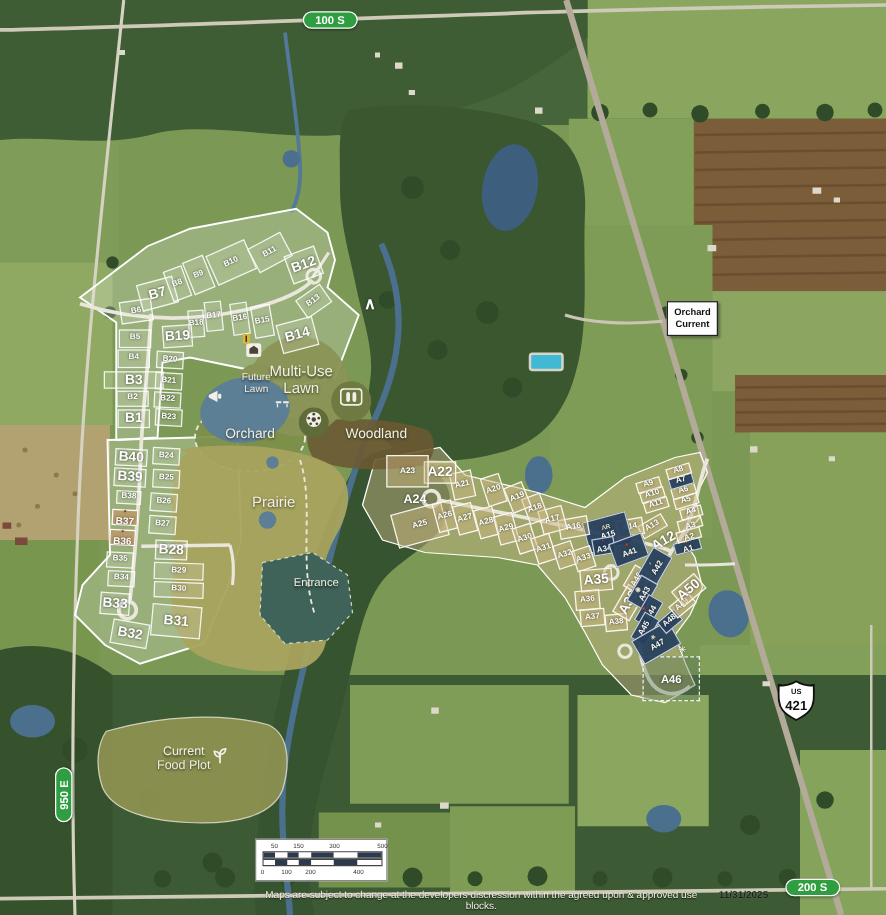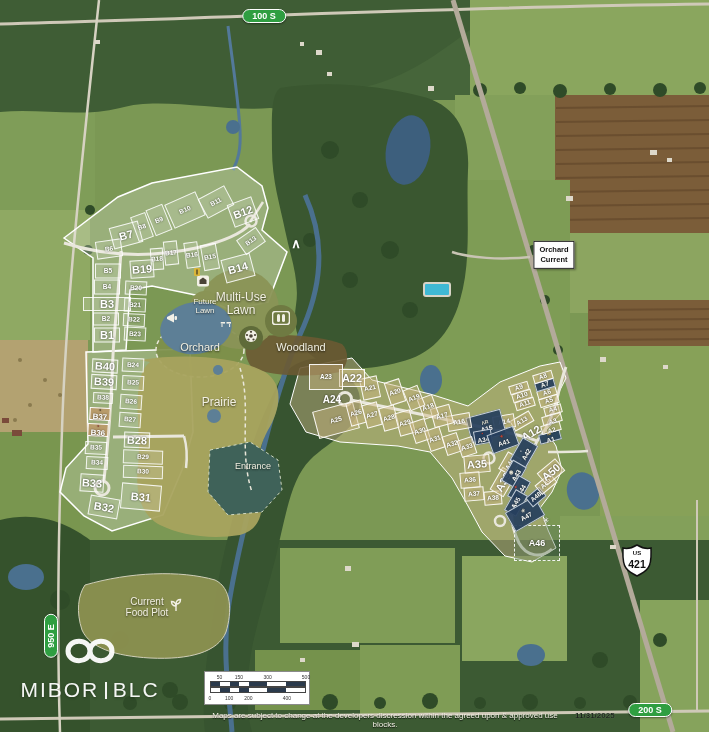--- a/index.html
+++ b/index.html
@@ -627,24 +627,14 @@
         <span class="sb-lab" style="left: 5px;">0</span>
         <span class="sb-lab" style="left: 24.2px;">100</span>
         <span class="sb-lab" style="left: 43.4px;">200</span>
         <span class="sb-lab" style="left: 81.8px;">400</span>
       </div>
   </div>
 
   <div class="disclaimer">Maps are subject to change at the developers discression within the agreed upon &amp; approved use blocks.</div>
   <div class="mapdate">11/31/2025</div>
 
-  <div class="brandlogo">
-    <svg width="100" height="46" viewBox="0 0 100 46">
-      <path d="M50,23 C50,10 28,10 28,23 C28,36 50,36 50,23 C50,10 72,10 72,23 C72,36 50,36 50,23 Z" fill="none" stroke="#fff" stroke-width="5" stroke-linecap="round"></path>
-    </svg>
-    <div class="brandtext">
-      <span>MIBOR</span>
-      <span class="brand-div"></span>
-      <span>BLC</span>
-    </div>
-  </div>
 
 </div>
 
 </body></html>

